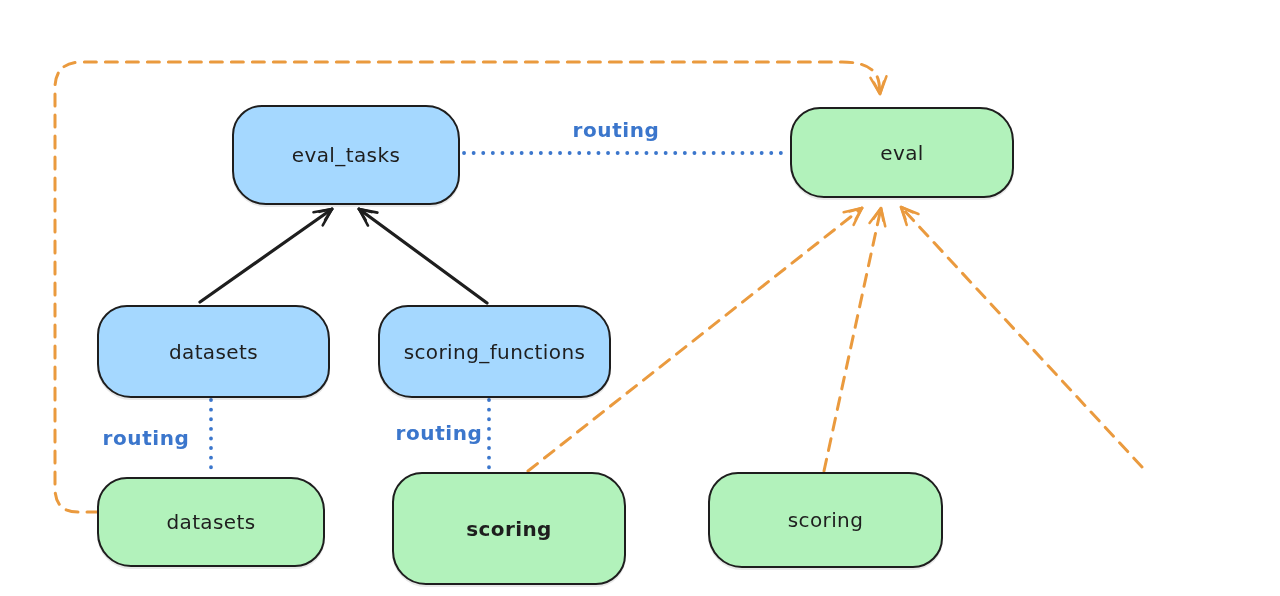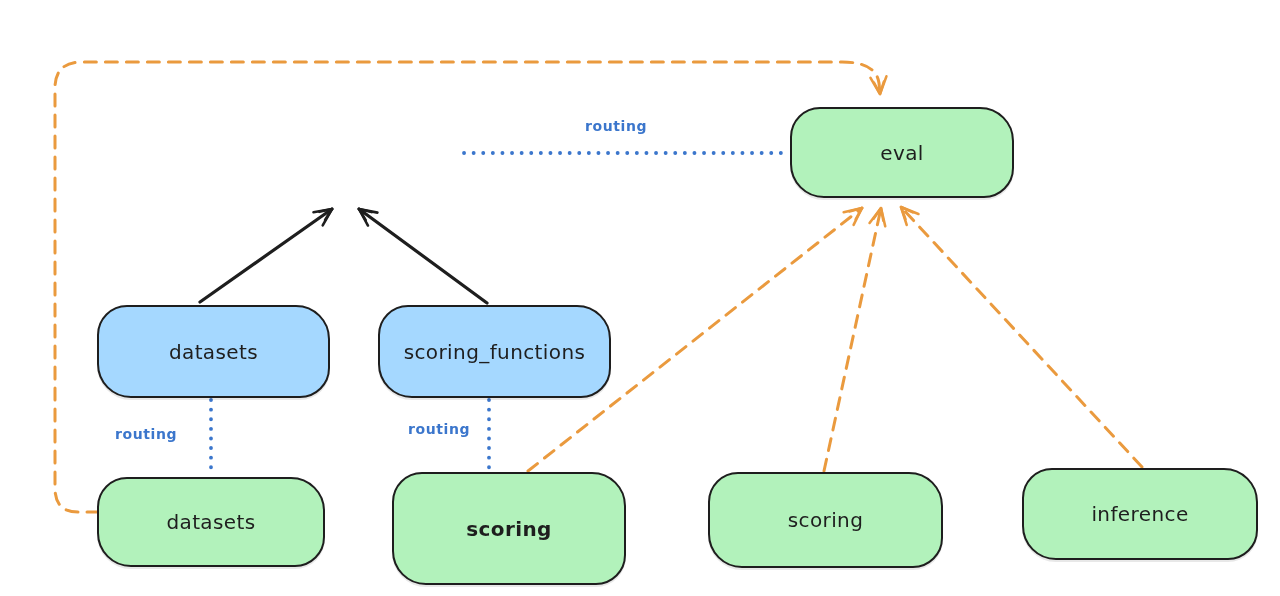--- a/index.html
+++ b/index.html
@@ -61,21 +61,21 @@
     font-size:20px;
     letter-spacing:0.4px;
     border-radius:30px 34px 30px 34px;
     box-shadow:0 2px 0 rgba(30,30,30,0.10);
   }
   .node.blue{background:var(--blue-node-fill);}
   .node.green{background:var(--green-node-fill);}
   .edge-label{
     position:absolute;
     color:var(--routing-color);
-    font-size:14px;
+    font-size:20px;
     font-weight:600;
     letter-spacing:0.6px;
     text-align:center;
     white-space:nowrap;
   }
   
   #n-eval-tasks       {left:232px; top:105px; width:228px; height:100px;}
   #n-eval             {left:790px; top:107px; width:224px; height:91px;}
   #n-datasets         {left:97px;  top:305px; width:233px; height:93px;}
   #n-scoring-functions{left:378px; top:305px; width:233px; height:93px;}
@@ -111,39 +111,39 @@
 
     <path class="edge-dependency" d="M 200 302 L 332 209" marker-end="url(#arrow-black)"></path>
     <path class="edge-dependency" d="M 487 303 L 359 209" marker-end="url(#arrow-black)"></path>
 
     <path class="edge-provider" d="M 99 512 L 78 512 Q 55 512 55 488 L 55 88 Q 55 62 82 62 L 842 62 Q 876 62 879 83 L 880 94" marker-end="url(#arrow-orange)"></path>
     <path class="edge-provider" d="M 528 471 L 862 208" marker-end="url(#arrow-orange)"></path>
     <path class="edge-provider" d="M 824 471 L 881 208" marker-end="url(#arrow-orange)"></path>
     <path class="edge-provider" d="M 1142 467 L 901 207" marker-end="url(#arrow-orange)"></path>
   </svg>
 
+  <div class="node blue" id="n-eval-tasks">
+    <span>eval_tasks</span>
+  </div>
   <div class="node green" id="n-eval">
     <span>eval</span>
   </div>
   <div class="node blue" id="n-scoring-functions">
     <span>scoring_functions</span>
   </div>
   <div class="node blue" id="n-datasets">
     <span>datasets</span>
   </div>
   <div class="node green" id="n-datasetio">
     <span>datasets</span>
   </div>
   <div class="node green" id="n-scoring">
     <span>scoring</span>
   </div>
   <div class="node green" id="n-agents">
     <span>scoring</span>
   </div>
-  <div class="node green" id="n-inference">
-    <span>inference</span>
-  </div>
 
   <div class="edge-label" id="l-routing-top">routing</div>
   <div class="edge-label" id="l-routing-left">routing</div>
   <div class="edge-label" id="l-routing-mid">routing</div>
 
 </div>
 
 </body></html>

